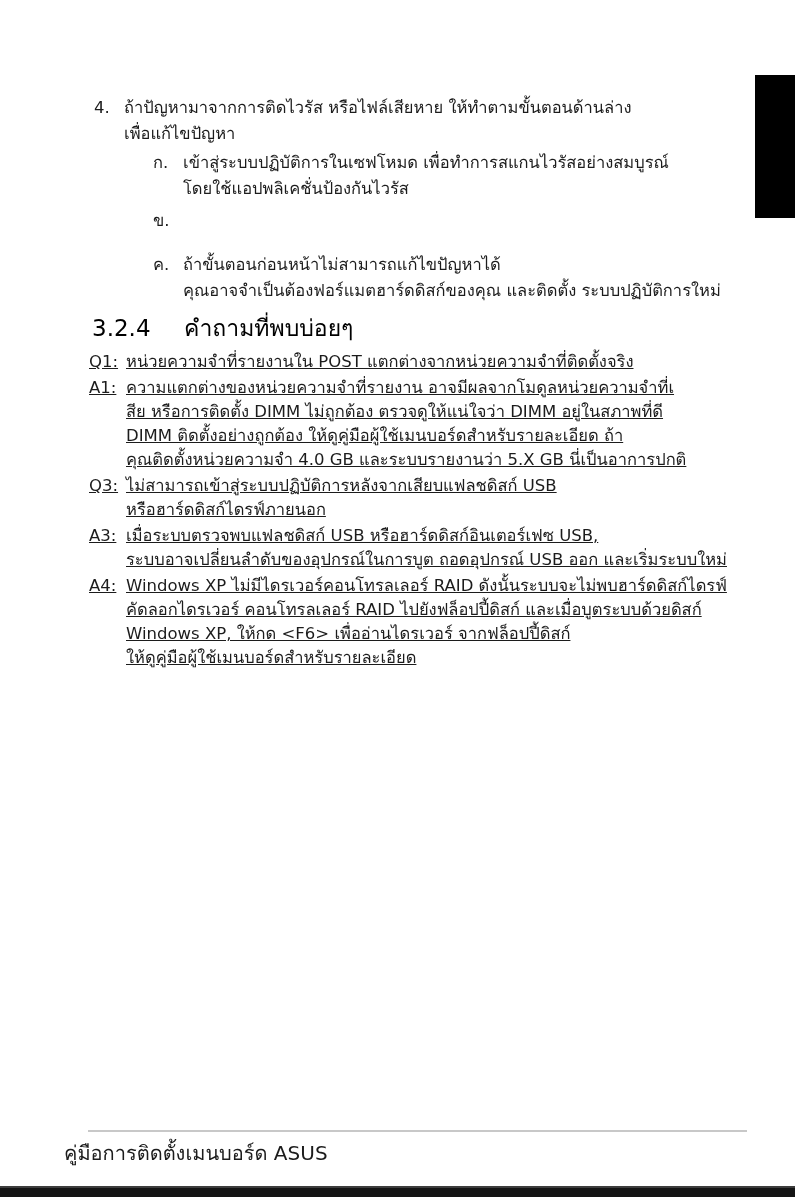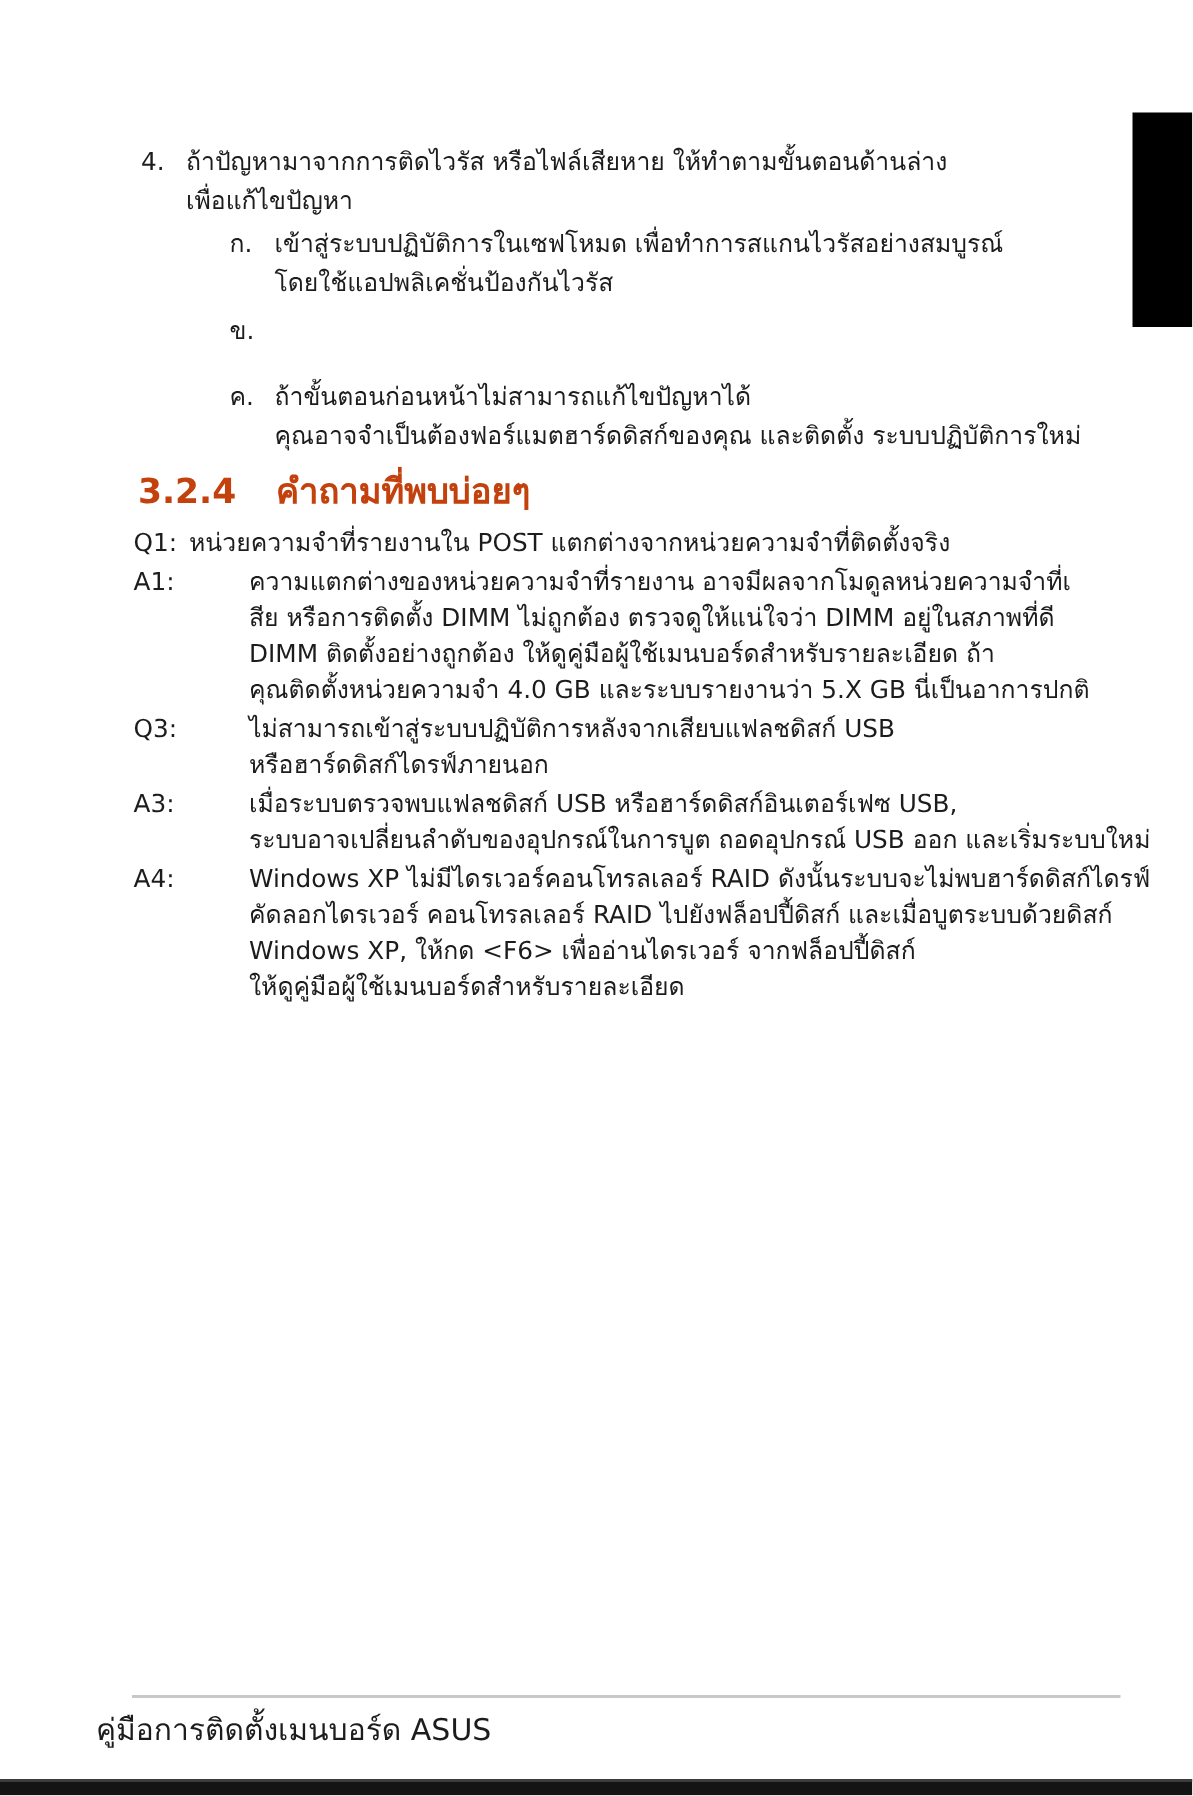--- a/index.html
+++ b/index.html
@@ -39,35 +39,36 @@
   }
   .sub .sub-label { flex: none; width: 30px; }
   .sub-a { margin-top: 3px; }
   .sub-b { margin-top: 6px; }
   .sub-c { margin-top: 18px; }
 
   .heading {
     display: flex;
     margin: 9px 0 0 92px;
     font-size: 23px;
-    font-weight: bold;
+    font-weight: normal;
     line-height: 30px;
-    color: #c2410c;
+    color: #000000;
   }
   .heading .h-num { flex: none; width: 92px; }
 
   .faq { margin-top: 7px; }
   .qa {
     display: flex;
     margin-left: 89px;
     padding-right: 0;
     font-size: 16.5px;
     line-height: 24px;
+    text-decoration: underline;
   }
-  .qa + .qa { margin-top: 2px; gap: 40px; }
+  .qa + .qa { margin-top: 2px; }
   .qa-label { flex: none; width: 37px; }
 
   .txt { white-space: pre-line; }
 
   .footer-rule {
     position: absolute;
     left: 88px;
     top: 1130px;
     width: 659px;
     height: 2px;

